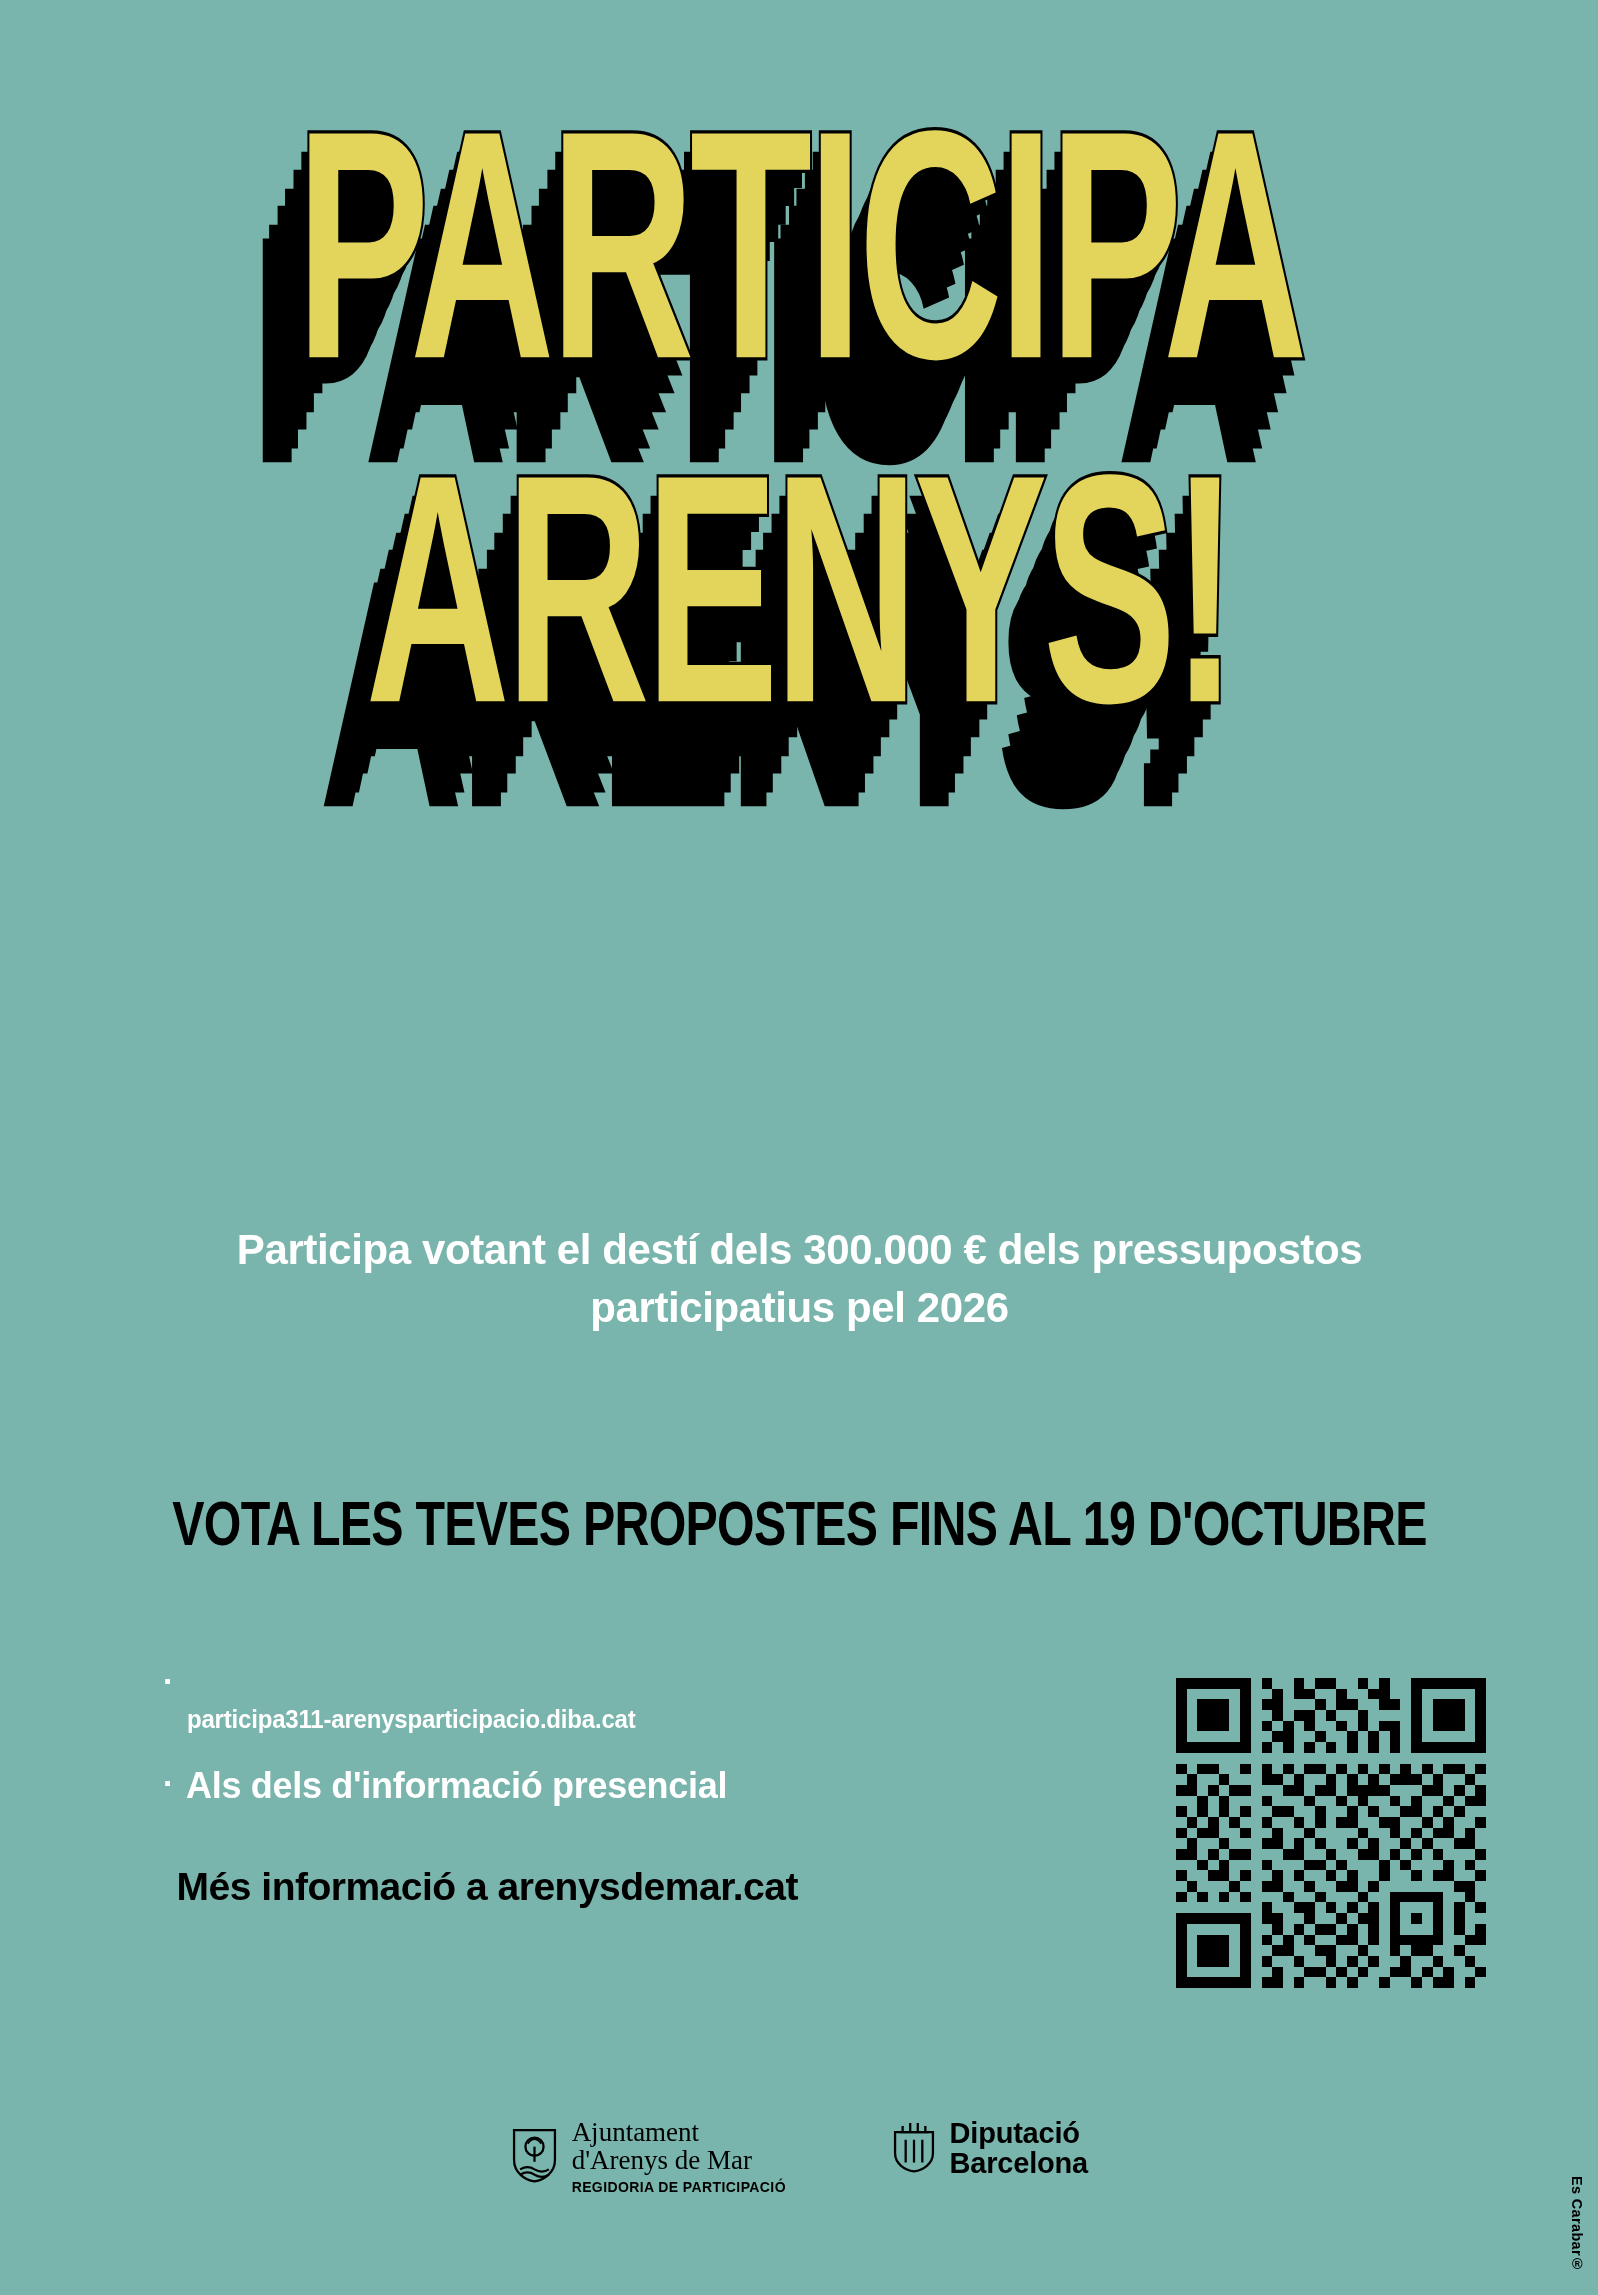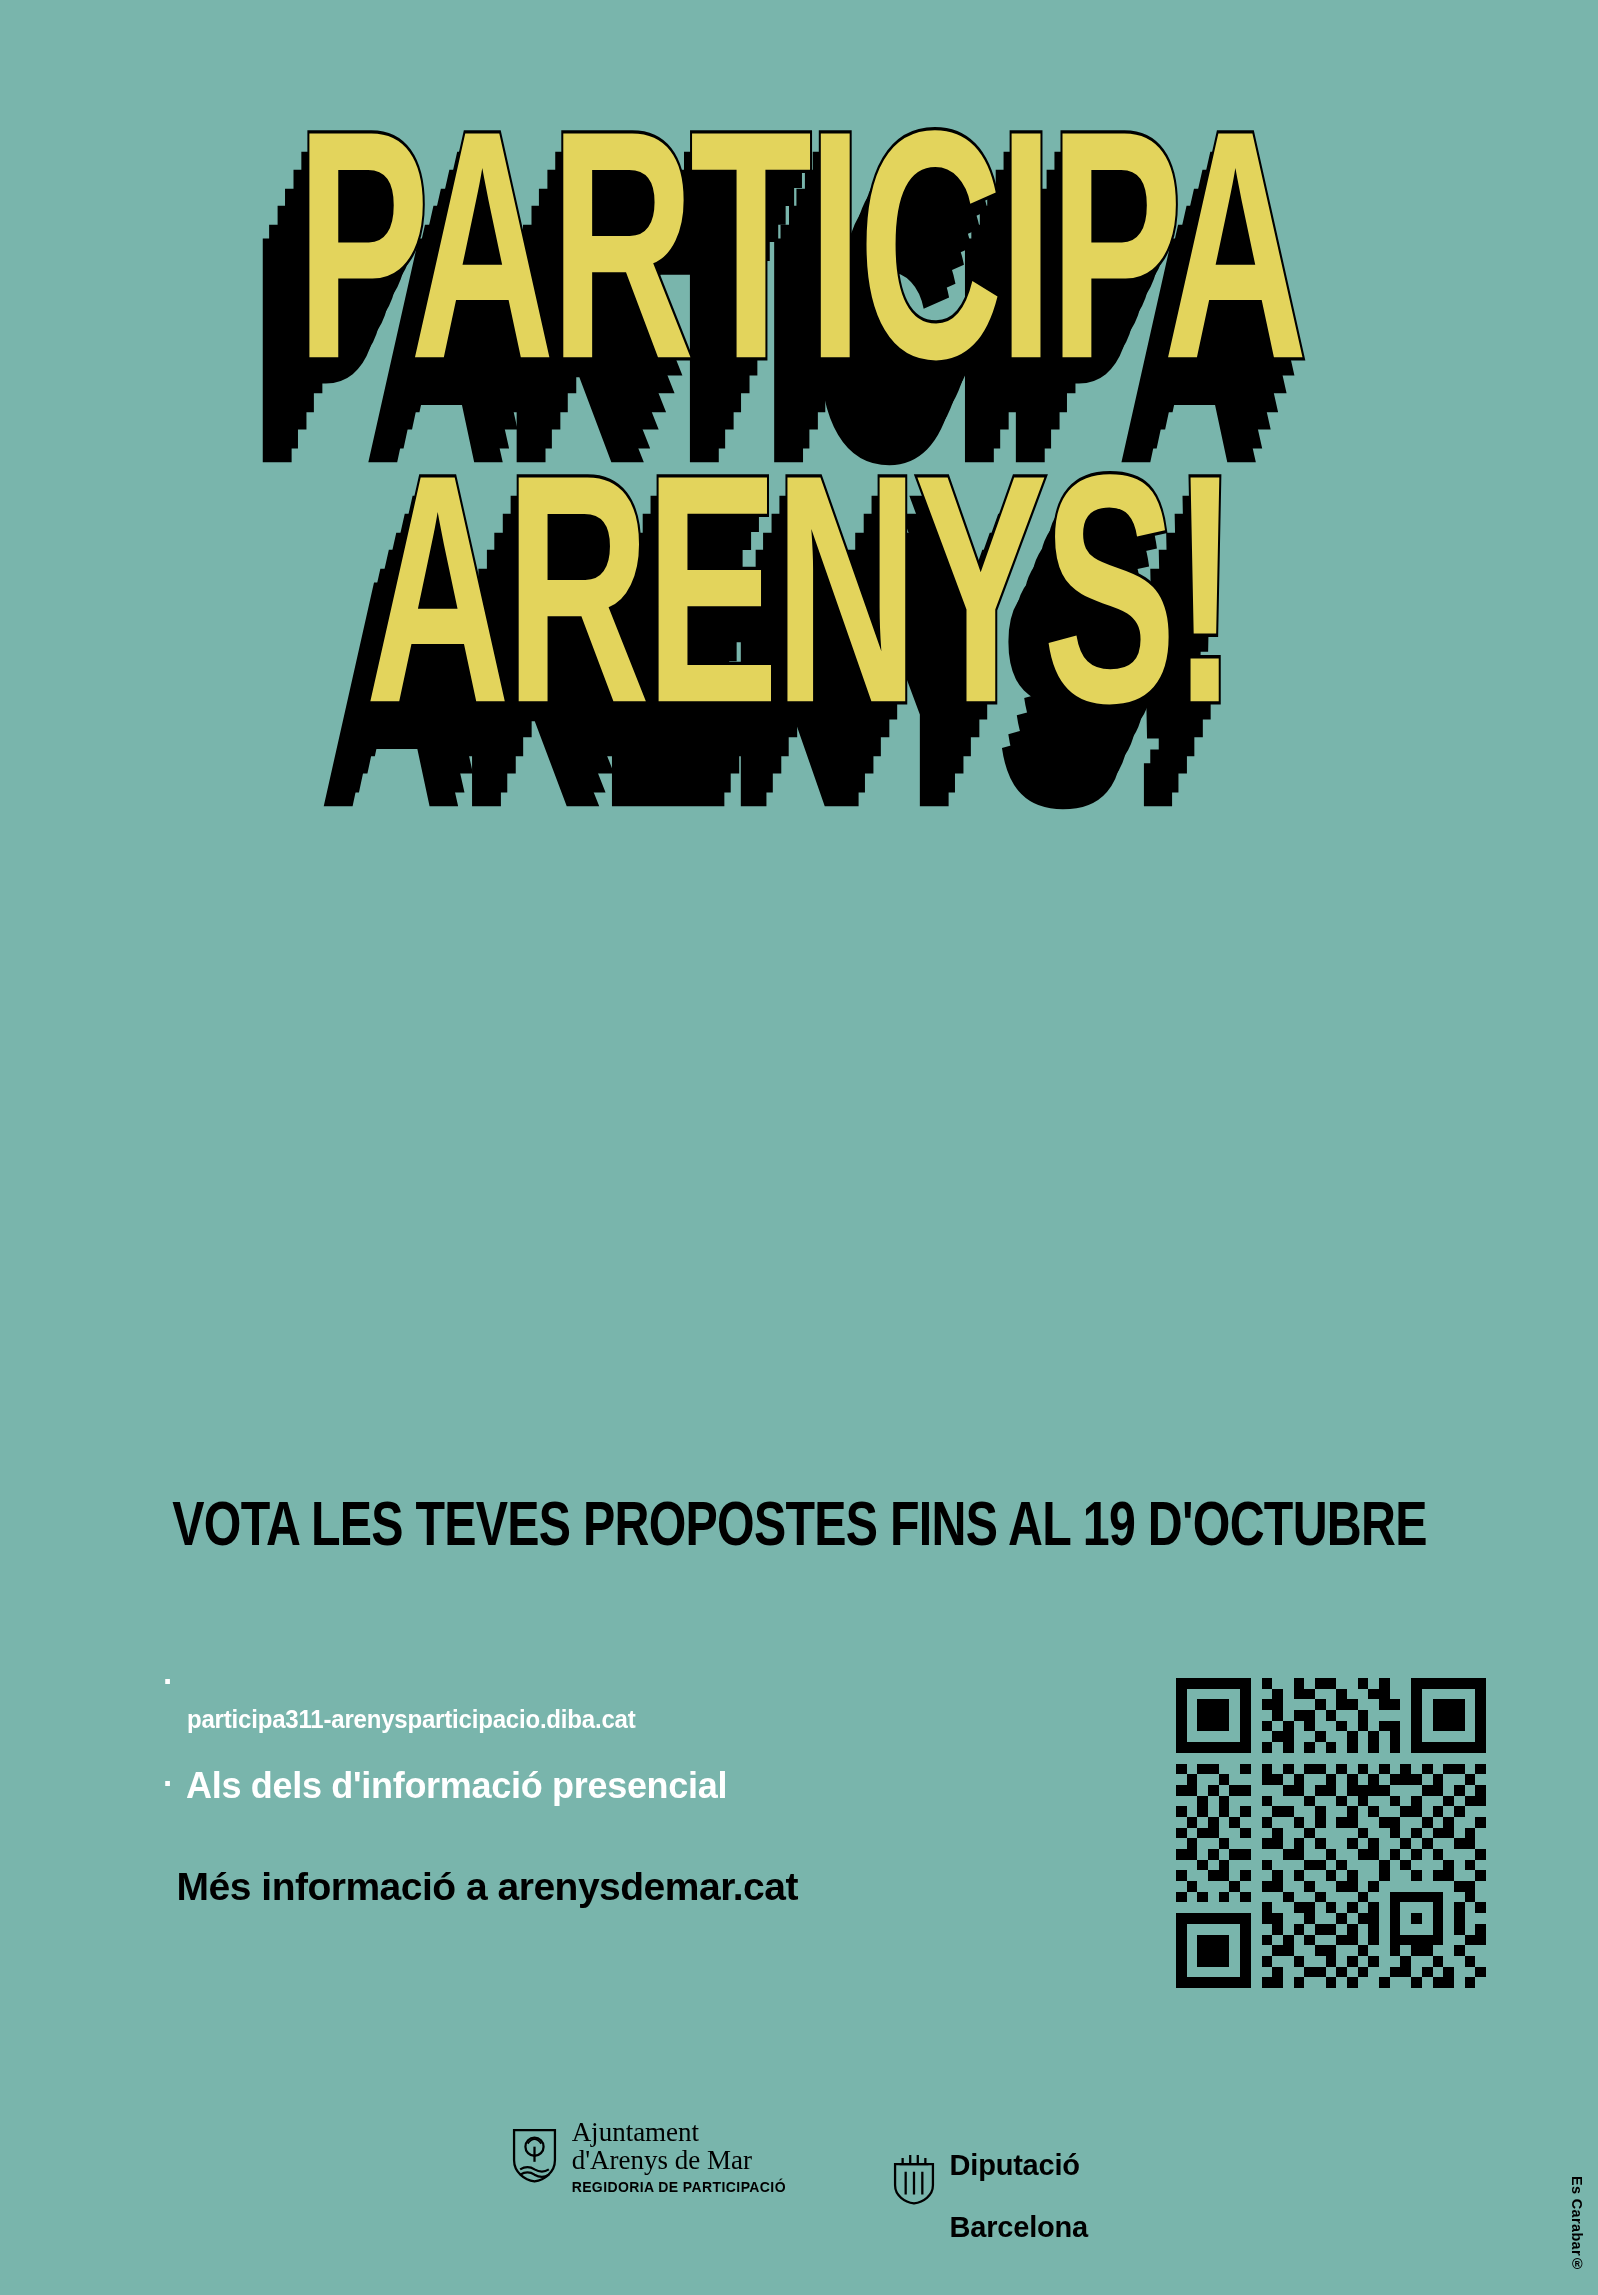--- a/index.html
+++ b/index.html
@@ -164,21 +164,20 @@
   .logo-l3 {
     font-size: 14px;
     font-weight: 700;
     letter-spacing: 0.4px;
     margin-top: 5.3px;
   }
   .logo-d1, .logo-d2 {
     font-size: 29px;
     font-weight: 700;
     letter-spacing: -0.2px;
-    margin-top: 32px;
   }
 
   
   .credit {
     position: absolute;
     right: 13.6px;
     bottom: 23px;
     color: #000;
     font-size: 14.4px;
     font-weight: 700;
@@ -189,20 +188,21 @@
 </head>
 <body>
 
 <div class="poster">
 
   <div class="headline">
     <div class="hl-line hl-1">PARTICIPA</div>
     <div class="hl-line hl-2">ARENyS!</div>
   </div>
 
+  <div class="subtitle">Participa votant el destí dels 300.000 € dels pressupostos participatius pel 2026</div>
 
   <div class="deadline">VOTA LES TEVES PROPOSTES FINS AL 19 D'OCTUBRE</div>
 
   <div class="info-block">
 
     <div class="bullet-row">
       <span class="bullet-dot">·</span>
     </div>
     <div class="sub-url">participa311-arenysparticipacio.diba.cat</div>
 

